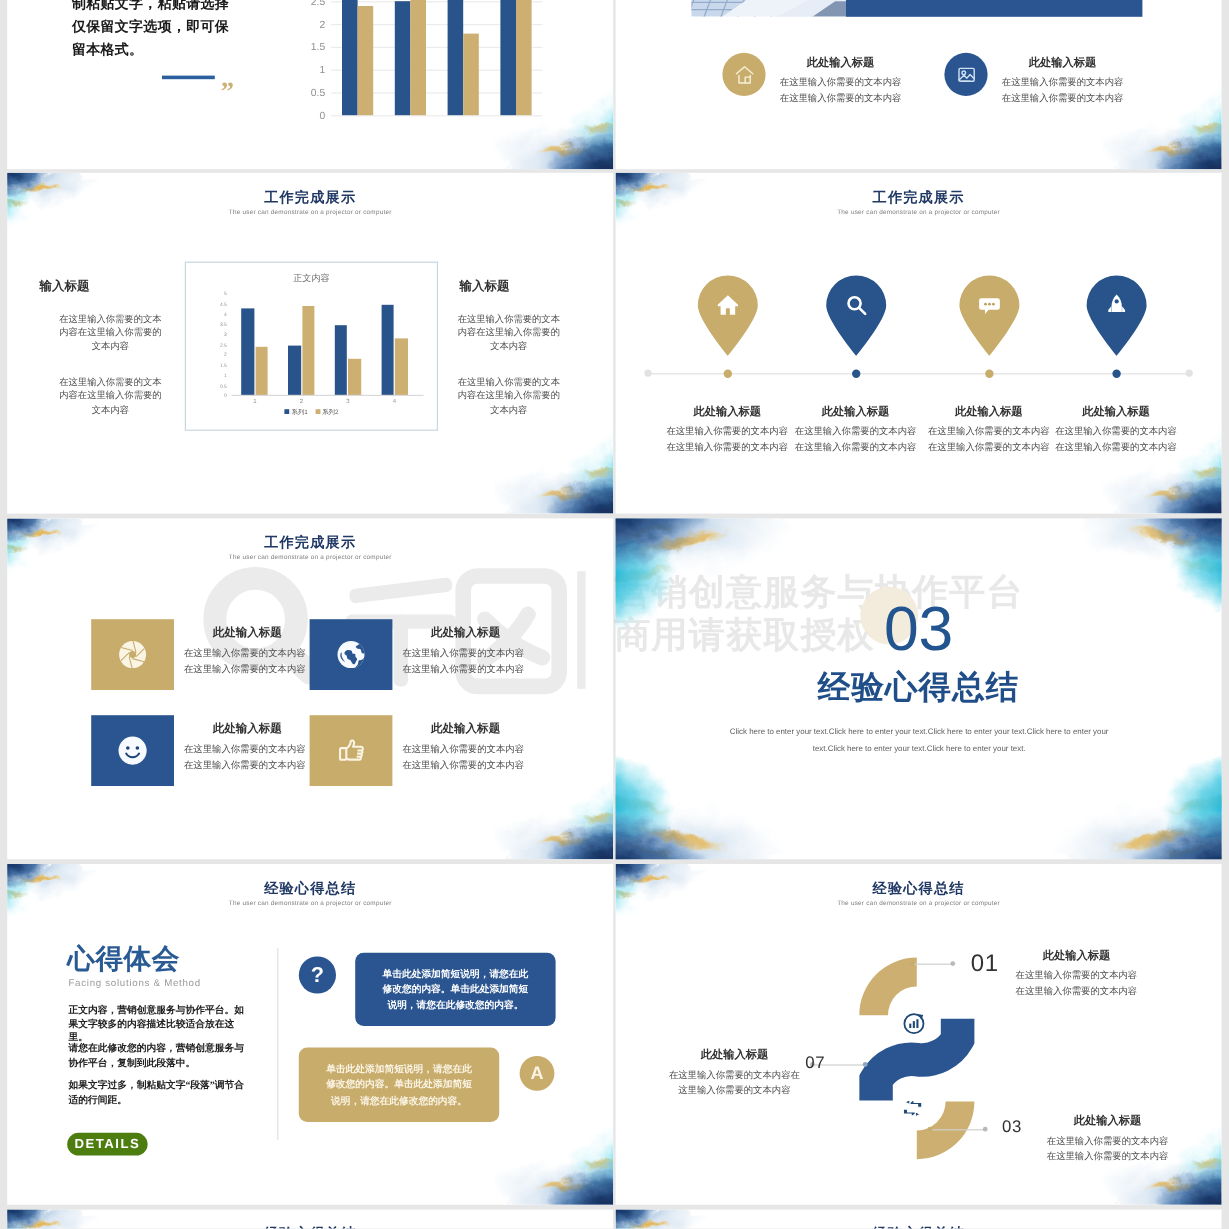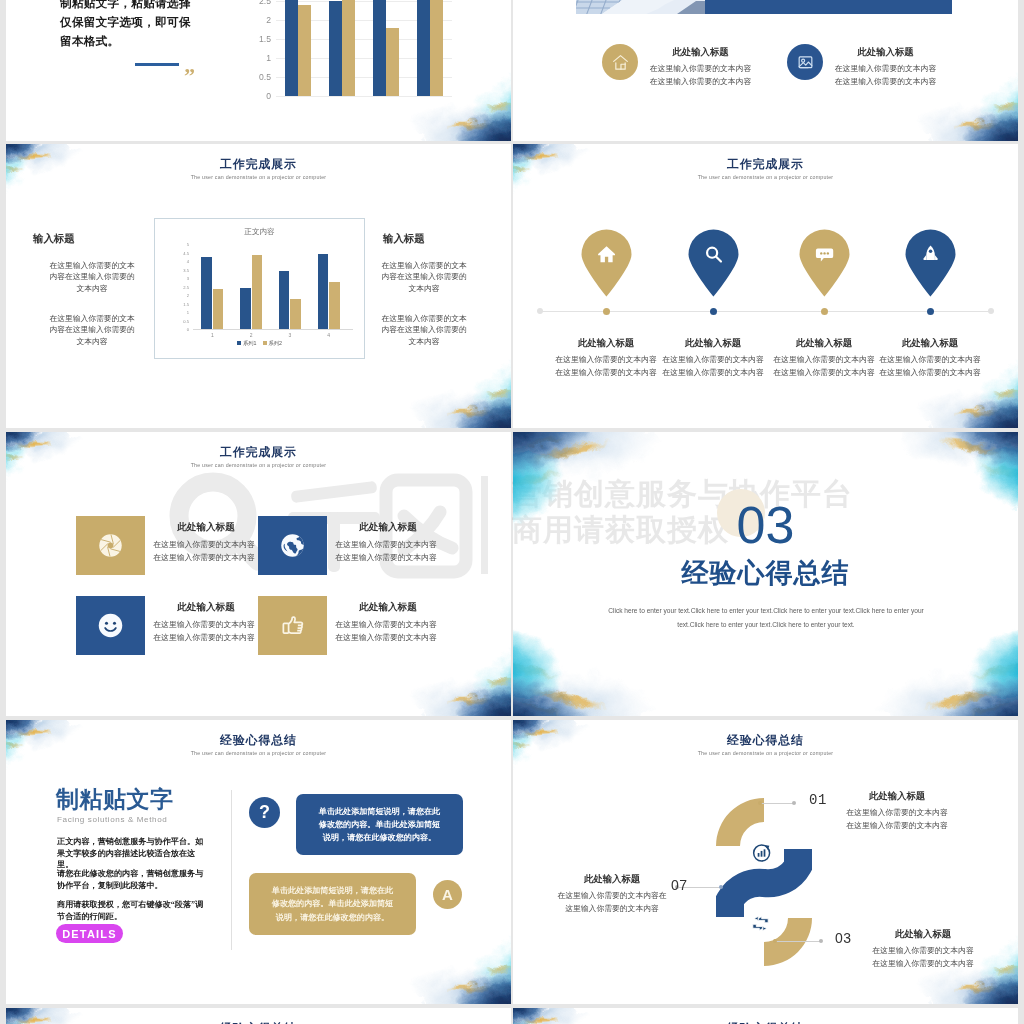--- a/index.html
+++ b/index.html
@@ -715,28 +715,28 @@
             <ellipse cx="24" cy="10" rx="48" ry="22" fill="url(#wgDeep)"></ellipse>
           </g>
       <g filter="url(#wfB)">
             <ellipse cx="20" cy="13" rx="38" ry="24" fill="url(#wgDeepCore)"></ellipse>
           </g>
     </svg>
   </div>
   <div class="s-title" style="top:13px;font-size:11.8px;">经验心得总结</div>
   <div class="s-sub" style="top:30px;font-size:5.3px;">The user can demonstrate on a projector or computer</div>
 
-  <div class="hd-cn" style="left:50px;top:64px;font-size:23px;letter-spacing:0.5px;">制粘贴文字</div>
+  <div class="hd-cn" style="left:50px;top:64px;font-size:23px;letter-spacing:0.5px;">心得体会</div>
   <div class="hd-en" style="left:51px;top:95px;font-size:8.1px;letter-spacing:0.6px;">Facing solutions &amp; Method</div>
 
   <div class="pg" style="left:51px;top:116px;width:150px;font-size:8.15px;line-height:1.42;">正文内容，营销创意服务与协作平台。如果文字较多的内容描述比较适合放在这里。</div>
   <div class="pg" style="left:51px;top:148px;width:150px;font-size:8.15px;line-height:1.42;">请您在此修改您的内容，营销创意服务与协作平台，复制到此段落中。</div>
-  <div class="pg" style="left:51px;top:179px;width:150px;font-size:8.15px;line-height:1.42;">商用请获取授权，您可右键修改“段落”调节合适的行间距。</div>
-
-  <div class="btn" style="left:50px;top:204px;width:67px;height:19px;background:#d946ef;font-size:11px;">DETAILS</div>
+  <div class="pg" style="left:51px;top:179px;width:150px;font-size:8.15px;line-height:1.42;">如果文字过多，制粘贴文字“段落”调节合适的行间距。</div>
+
+  <div class="btn" style="left:50px;top:224px;width:67px;height:19px;background:#4d7c0f;font-size:11px;">DETAILS</div>
 
   <div class="vdiv" style="left:225px;top:70px;height:160px;"></div>
 
   <div class="badge" style="left:243px;top:77px;width:31px;height:31px;background:#2A5590;font-size:18px;">?</div>
   <div class="bub" style="left:290px;top:74px;width:167px;height:61px;background:#2A5590;color:#fff;font-size:8.1px;padding:0 21px;">单击此处添加简短说明，请您在此修改您的内容。单击此处添加简短说明，请您在此修改您的内容。</div>
 
   <div class="bub" style="left:243px;top:153px;width:167px;height:62px;background:#C8AC6B;color:#FAF4E4;font-size:8.1px;padding:0 21px;">单击此处添加简短说明，请您在此修改您的内容。单击此处添加简短说明，请您在此修改您的内容。</div>
   <div class="badge" style="left:427px;top:160px;width:29px;height:29px;background:#C8AC6B;font-size:15px;color:#FAF4E4;">A</div>
 </div>
 
@@ -800,21 +800,21 @@
       <path d="M13.2 4.6 L13.2 7 L20 7 L20 11.2 L16.4 11.2 L16.4 8.8 L9.6 8.8 L9.6 7 Z"></path>
       <path d="M10.8 19.4 L10.8 17 L4 17 L4 12.8 L7.6 12.8 L7.6 15.2 L14.4 15.2 L14.4 17 Z"></path>
       <path d="M9.6 4.6 L9.6 8.8 L5.4 6.7 Z"></path>
       <path d="M14.4 19.4 L14.4 15.2 L18.6 17.3 Z"></path>
     </g>
   </svg>
 
   <div class="lead" style="left:248px;top:83px;width:32px;"></div>
   <div class="lead-dot" style="left:245px;top:81px;width:4px;height:4px;background:#C8AC6B;"></div>
   <div class="lead-dot" style="left:279px;top:81px;width:4px;height:4px;"></div>
-  <div class="num-lbl" style="left:296px;top:72px;font-size:14px;font-family:Liberation Mono, monospace;">01</div>
+  <div class="num-lbl" style="left:296px;top:72px;font-size:20px;">01</div>
   <div class="itm-title" style="position:absolute;left:331px;top:70px;width:106px;font-size:9.4px;">此处输入标题</div>
   <div class="itm-body" style="position:absolute;left:331px;top:87px;width:106px;font-size:7.8px;line-height:1.62;">在这里输入你需要的文本内容在这里输入你需要的文本内容</div>
 
   <div class="lead" style="left:164px;top:167px;width:44px;"></div>
   <div class="lead-dot" style="left:162px;top:165px;width:4px;height:4px;"></div>
   <div class="lead-dot" style="left:206px;top:165px;width:4px;height:4px;background:#8fa6c6;"></div>
   <div class="num-lbl" style="left:158px;top:157px;font-size:14px;">07</div>
   <div class="itm-title" style="position:absolute;left:44px;top:153px;width:110px;font-size:9.4px;">此处输入标题</div>
   <div class="itm-body" style="position:absolute;left:44px;top:170px;width:110px;font-size:7.8px;line-height:1.62;">在这里输入你需要的文本内容在这里输入你需要的文本内容</div>
 

